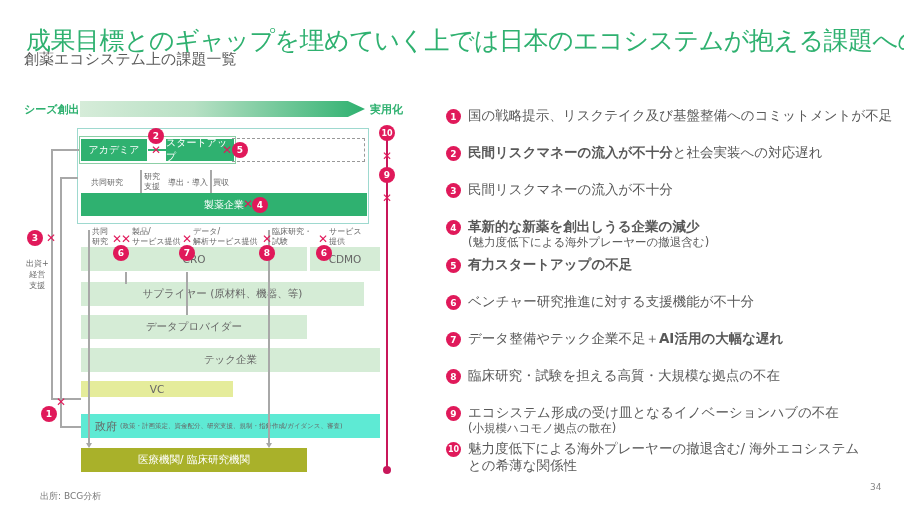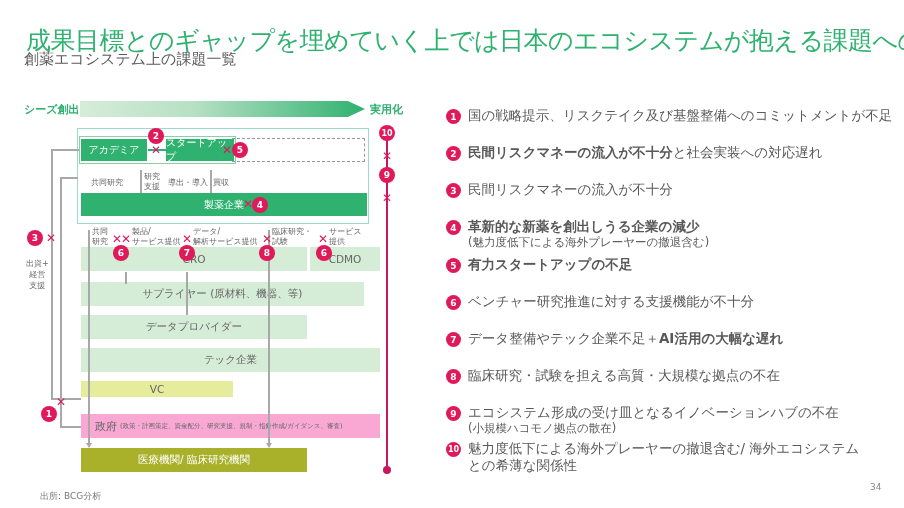--- a/index.html
+++ b/index.html
@@ -13,21 +13,21 @@
               background: linear-gradient(to right, #d6ecd9 0%, #b7e0c4 40%, #2fb170 100%);
               clip-path: polygon(0 0, 94% 0, 100% 50%, 94% 100%, 0 100%); }
   .outer-box { left: 77px; top: 128px; width: 292px; height: 96px; border: 1.5px solid #9ed9cf; }
   .green-box { background: #2fb170; color: #fff; font-size: 10px; display: flex; align-items: center; justify-content: center; }
   .dashed-box { left: 232px; top: 138px; width: 133px; height: 24px; border: 1px dashed #999; }
   .solid-frame { left: 79px; top: 136px; width: 157px; height: 28px; border: 1px solid #8ccfa6; }
   .small-lbl { font-size: 8px; color: #666; line-height: 10px; white-space: nowrap; }
   .band { display: flex; align-items: center; justify-content: center; font-size: 10.5px; color: #666; }
   .lg { background: #d5ecd6; }
   .yel { background: #e5ec9b; }
-  .lime { background: #f9a8d4; }
+  .lime { background: #5eead4; }
   .olive { background: #a9b12a; color: #fff; }
   .vline { background: #a8a8a8; width: 2px; }
   .hline { background: #a8a8a8; height: 2px; }
   .badge { width: 16px; height: 16px; border-radius: 50%; background: #e0195a; color: #fff;
            font-size: 9px; font-weight: bold; display: flex; align-items: center; justify-content: center; }
   .xmark { color: #e0195a; font-size: 12px; font-weight: bold; line-height: 12px; }
   .magenta-line { left: 386px; top: 138px; width: 2px; height: 330px; background: #c8175a; }
   .dot-end { left: 383px; top: 466px; width: 8px; height: 8px; border-radius: 50%; background: #c8175a; }
   .issue { left: 446px; display: flex; align-items: flex-start; gap: 7px; }
   .issue .badge { flex: 0 0 15px; width: 15px; height: 15px; margin-top: 2px; font-size: 9px; }

